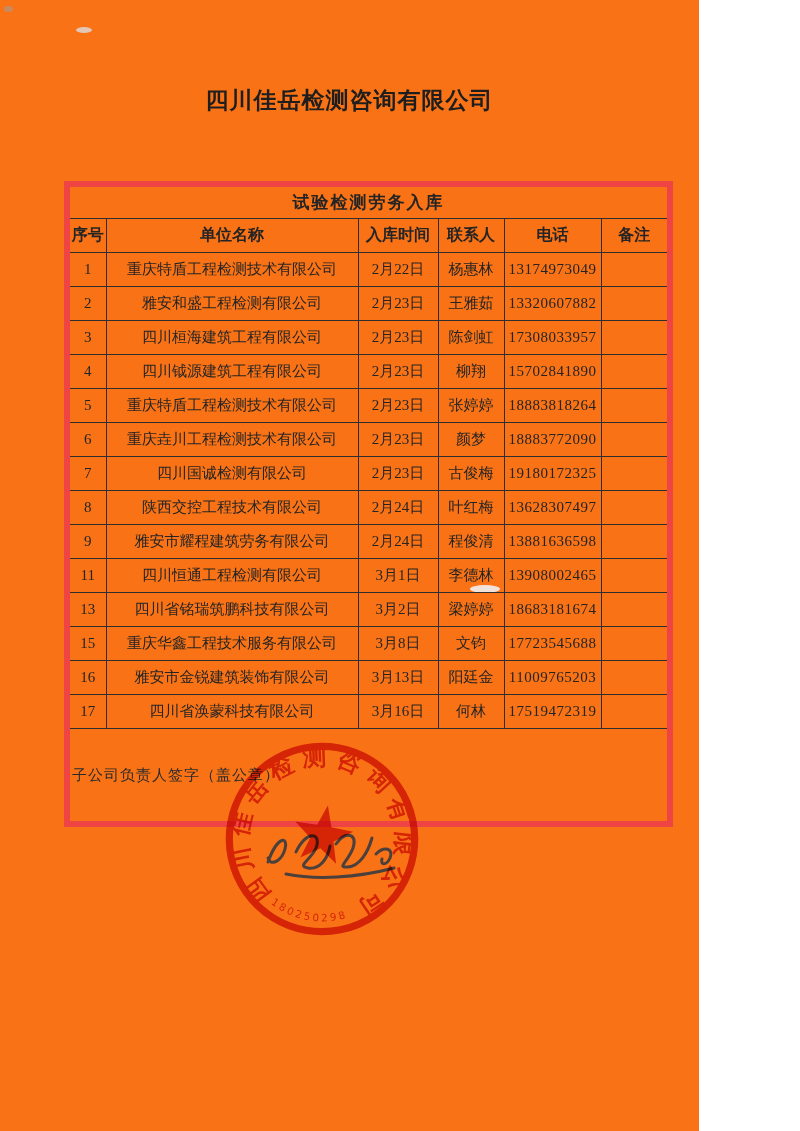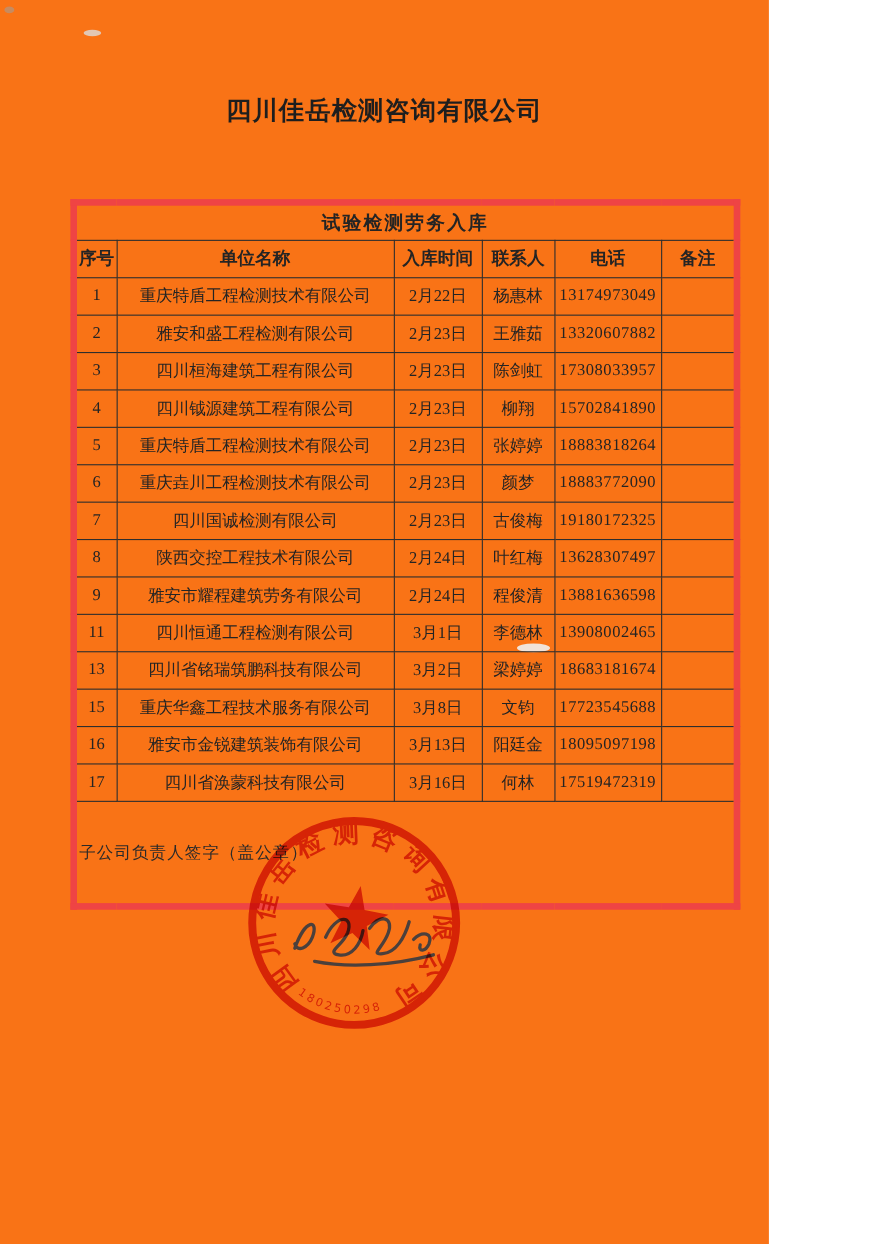--- a/index.html
+++ b/index.html
@@ -176,21 +176,21 @@
       <td class="cell-date">3月8日</td>
       <td class="cell-contact">文钧</td>
       <td class="cell-phone">17723545688</td>
       <td class="cell-remark"></td>
     </tr>
         <tr>
       <td class="cell-index">16</td>
       <td class="cell-company">雅安市金锐建筑装饰有限公司</td>
       <td class="cell-date">3月13日</td>
       <td class="cell-contact">阳廷金</td>
-      <td class="cell-phone">18095097198</td>
+      <td class="cell-phone">11009765203</td>
       <td class="cell-remark"></td>
     </tr>
         <tr>
       <td class="cell-index">17</td>
       <td class="cell-company">四川省涣蒙科技有限公司</td>
       <td class="cell-date">3月16日</td>
       <td class="cell-contact">何林</td>
       <td class="cell-phone">17519472319</td>
       <td class="cell-remark"></td>
     </tr>

